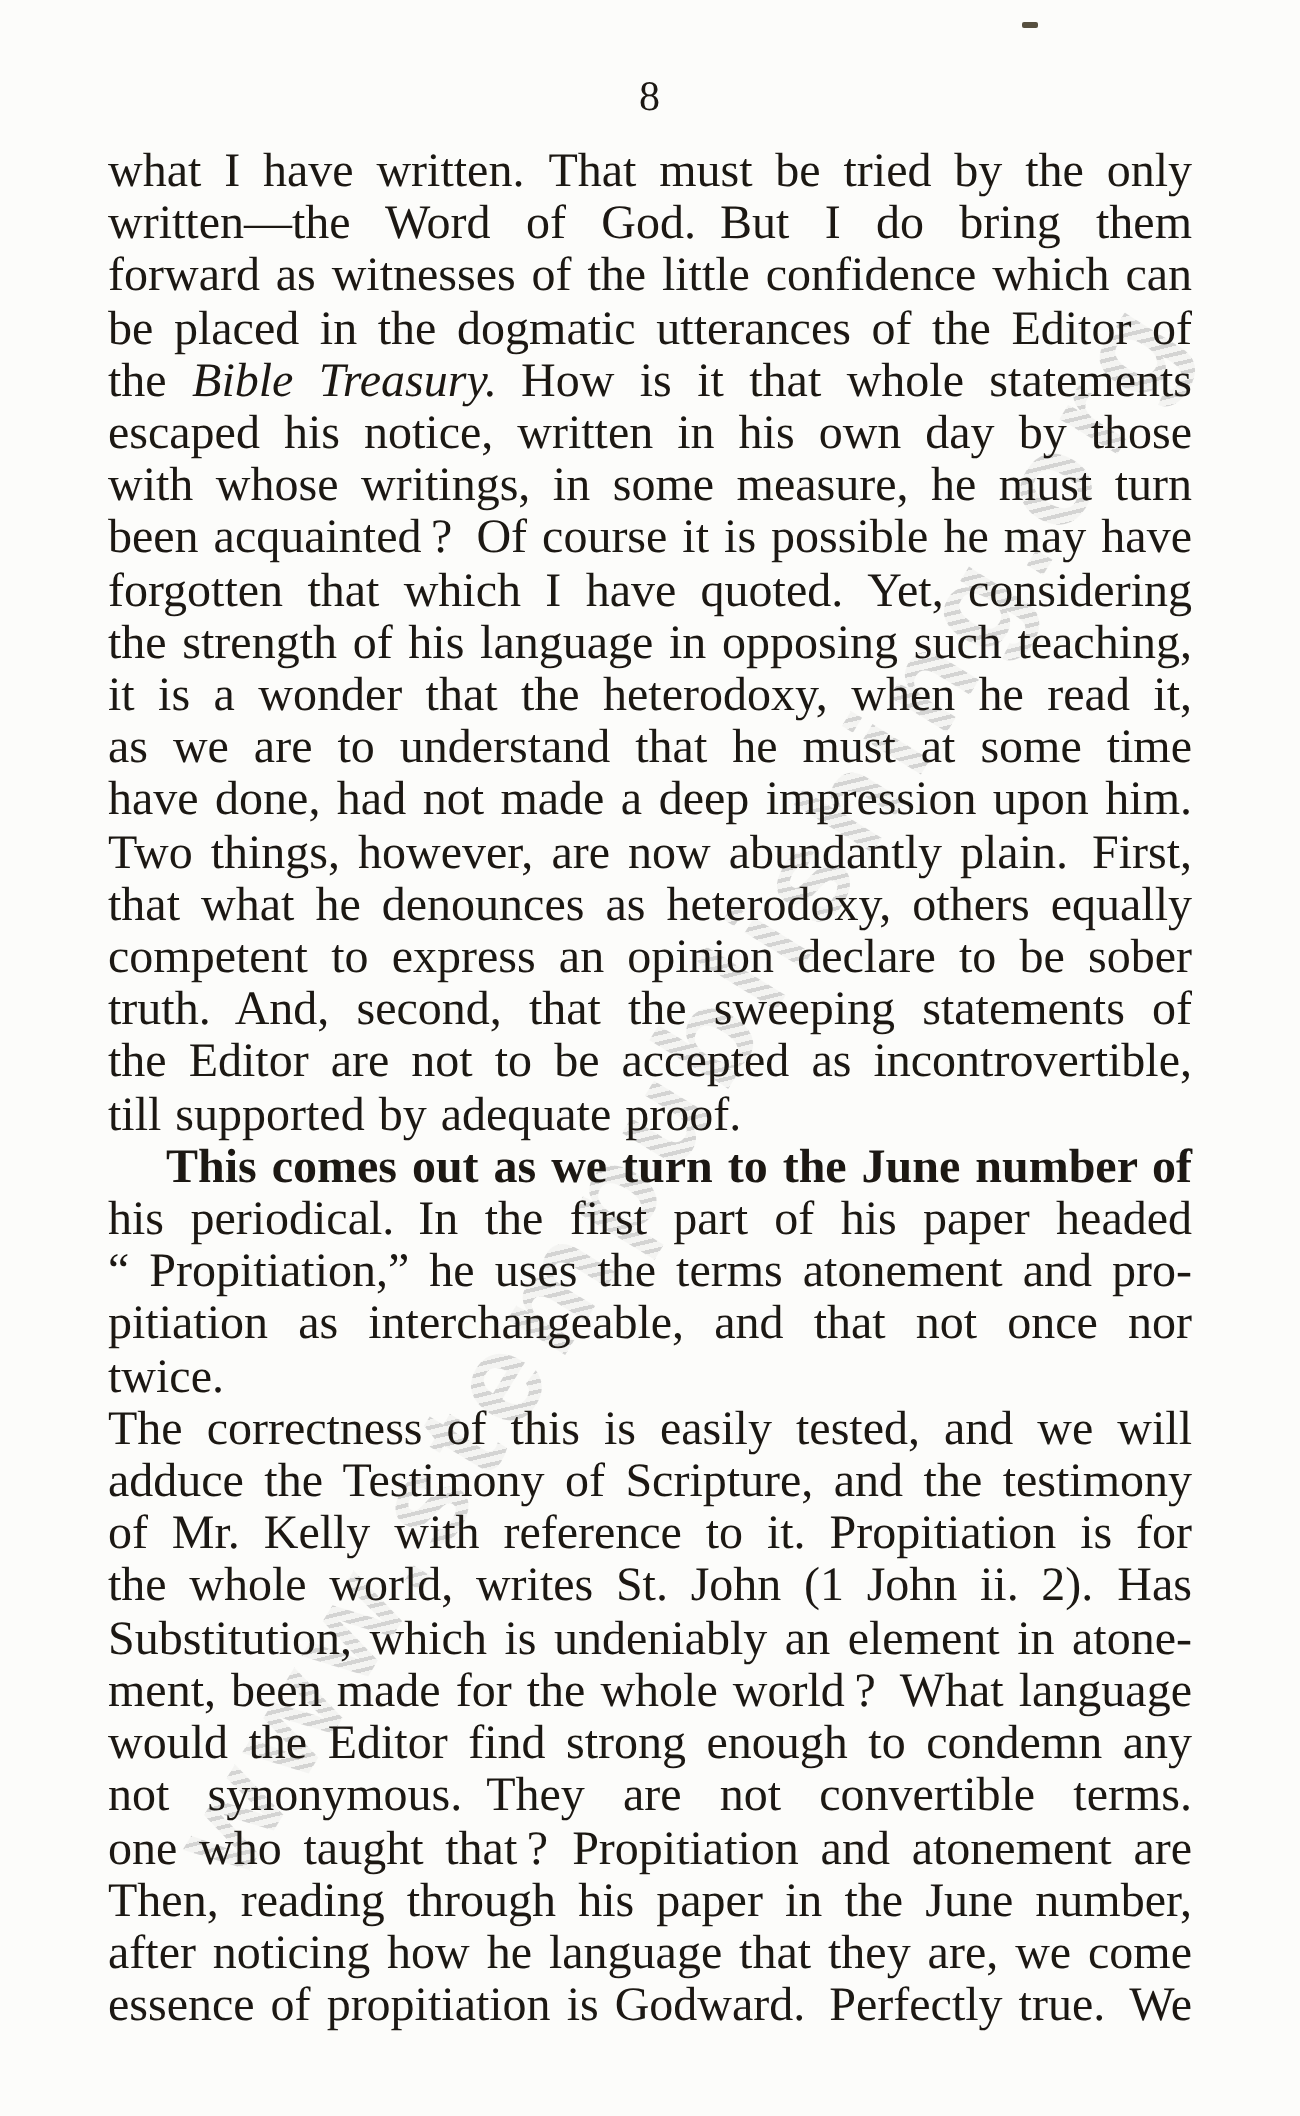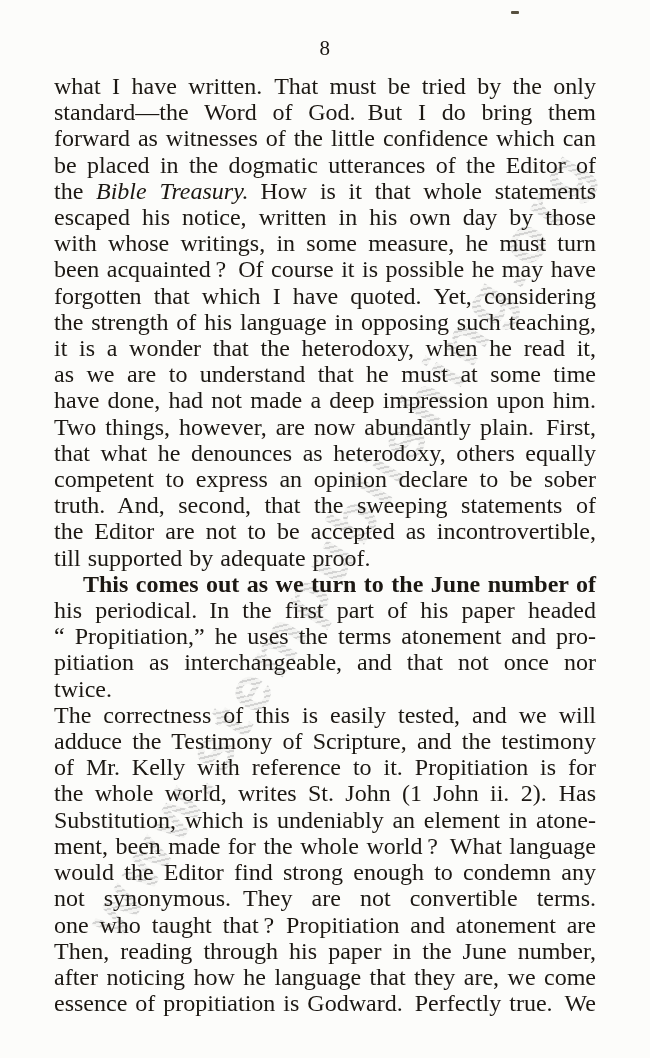--- a/index.html
+++ b/index.html
@@ -72,21 +72,21 @@
 <body>
 
 <div class="watermark">www.stempublishing.org</div>
 
 <div class="artifact-dash"></div>
 
 <div class="page-number">8</div>
 
 <div class="text-block">
     <div class="line"><span>what I have written. That must be tried by the only</span></div>
-    <div class="line"><span>standard—the Word of God. But I do bring them</span></div>
+    <div class="line"><span>written—the Word of God. But I do bring them</span></div>
     <div class="line"><span>forward as witnesses of the little confidence which can</span></div>
     <div class="line"><span>be placed in the dogmatic utterances of the Editor of</span></div>
     <div class="line"><span>the </span><span class="it">Bible Treasury.</span><span> How is it that whole statements</span></div>
     <div class="line"><span>escaped his notice, written in his own day by those</span></div>
     <div class="line"><span>with whose writings, in some measure, he must turn</span></div>
     <div class="line"><span>been acquainted ? Of course it is possible he may have</span></div>
     <div class="line"><span>forgotten that which I have quoted. Yet, considering</span></div>
     <div class="line"><span>the strength of his language in opposing such teaching,</span></div>
     <div class="line"><span>it is a wonder that the heterodoxy, when he read it,</span></div>
     <div class="line"><span>as we are to understand that he must at some time</span></div>

